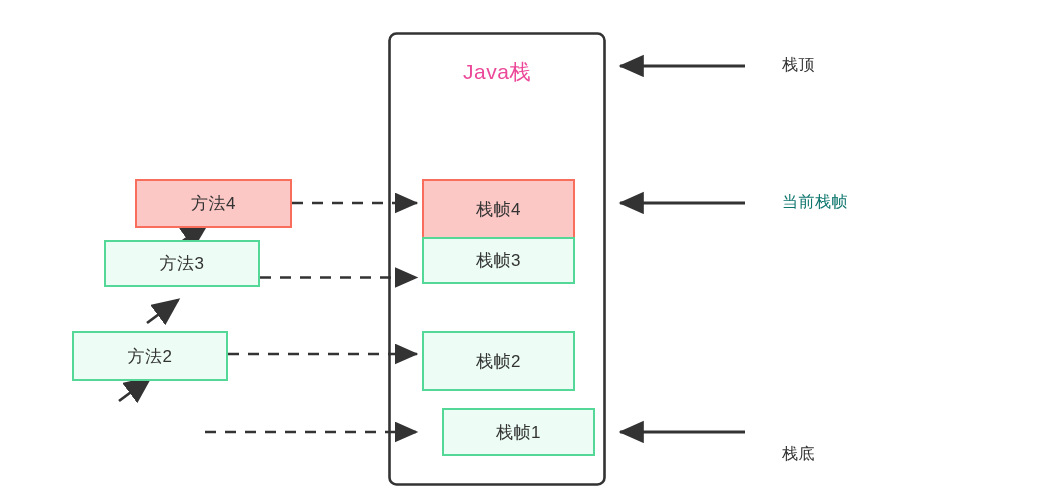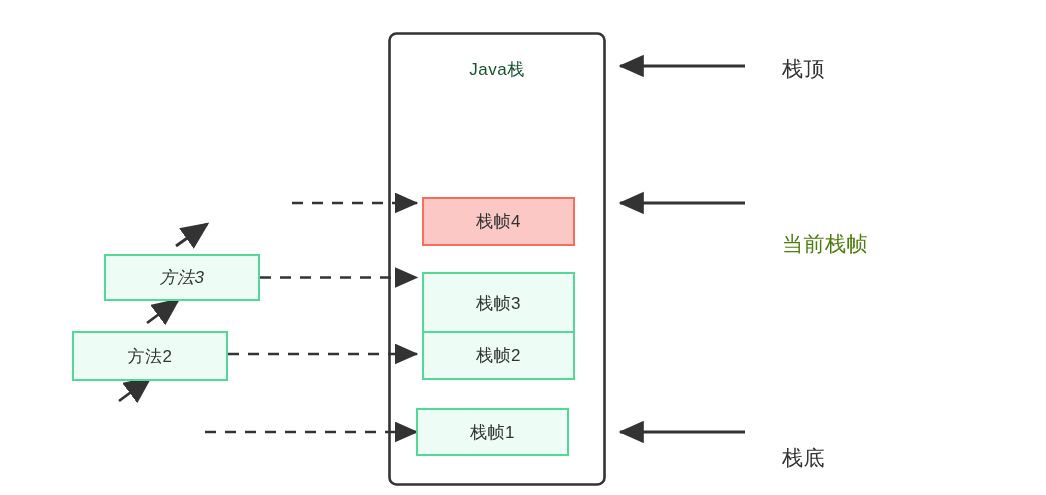--- a/index.html
+++ b/index.html
@@ -29,31 +29,31 @@
     border:2.5px solid #54d897;
   }
   .box.red{
     background:#fbc8c6;
     border:2.5px solid #f96d5c;
   }
 
   
   .label{
     position:absolute;
-    font-size:21px;
+    font-size:16px;
     color:#333333;
     white-space:nowrap;
     letter-spacing:.5px;
   }
-  .label.accent{color:#4d7c0f;margin-top:38px;}
+  .label.accent{color:#0f766e;}
 
   .container-title{
     position:absolute;
-    font-size:17px;
-    color:#14532d;
+    font-size:21px;
+    color:#ec4899;
     white-space:nowrap;
     letter-spacing:.5px;
   }
 </style>
 </head>
 <body>
 
 <div id="canvas">
 
   <svg id="wires" viewBox="0 0 1046 495" xmlns="http://www.w3.org/2000/svg">
@@ -86,25 +86,26 @@
 
     <g stroke="#333333" stroke-width="2.8" fill="none">
       <path d="M745,66 L620,66" marker-end="url(#arrowL)"></path>
       <path d="M745,203 L620,203" marker-end="url(#arrowL)"></path>
       <path d="M745,432 L620,432" marker-end="url(#arrowL)"></path>
     </g>
   </svg>
 
   <div class="container-title" style="left:389px;top:58px;width:216px;text-align:center;">Java栈</div>
 
-  <div class="box green" style="left:104px;top:254px;width:156px;height:47px;font-style:italic;">方法3</div>
+  <div class="box red" style="left:135px;top:179px;width:157px;height:49px;">方法4</div>
+  <div class="box green" style="left:104px;top:240px;width:156px;height:47px;">方法3</div>
   <div class="box green" style="left:72px;top:331px;width:156px;height:50px;">方法2</div>
 
-  <div class="box red" style="left:422px;top:179px;width:153px;height:49px;margin-top:18px;">栈帧4</div>
-  <div class="box green" style="left:422px;top:272px;width:153px;height:62px;">栈帧3</div>
-  <div class="box green" style="left:422px;top:331px;width:153px;height:49px;">栈帧2</div>
-  <div class="box green" style="left:416px;top:408px;width:153px;height:48px;">栈帧1</div>
+  <div class="box red" style="left:422px;top:179px;width:153px;height:61px;">栈帧4</div>
+  <div class="box green" style="left:422px;top:237px;width:153px;height:47px;">栈帧3</div>
+  <div class="box green" style="left:422px;top:331px;width:153px;height:60px;">栈帧2</div>
+  <div class="box green" style="left:442px;top:408px;width:153px;height:48px;">栈帧1</div>
 
   <div class="label" style="left:782px;top:55px;">栈顶</div>
   <div class="label accent" style="left:782px;top:192px;">当前栈帧</div>
   <div class="label" style="left:782px;top:444px;">栈底</div>
 
 </div>
 
 </body></html>

